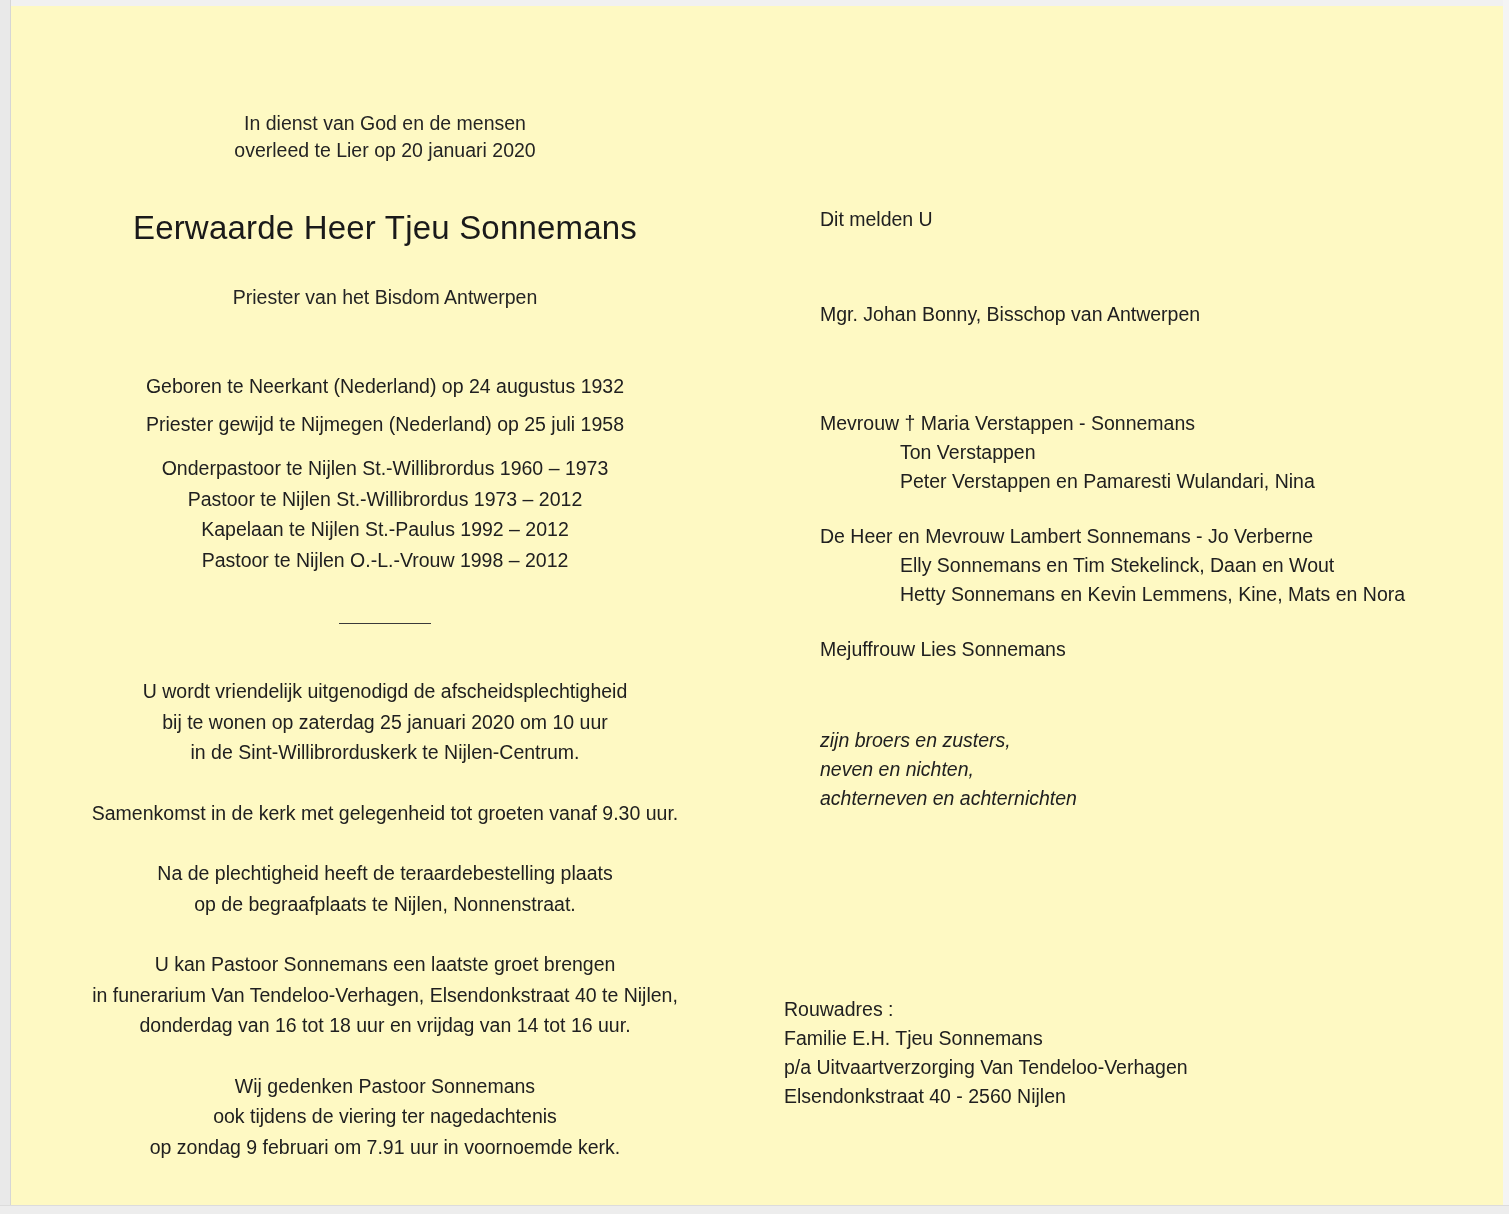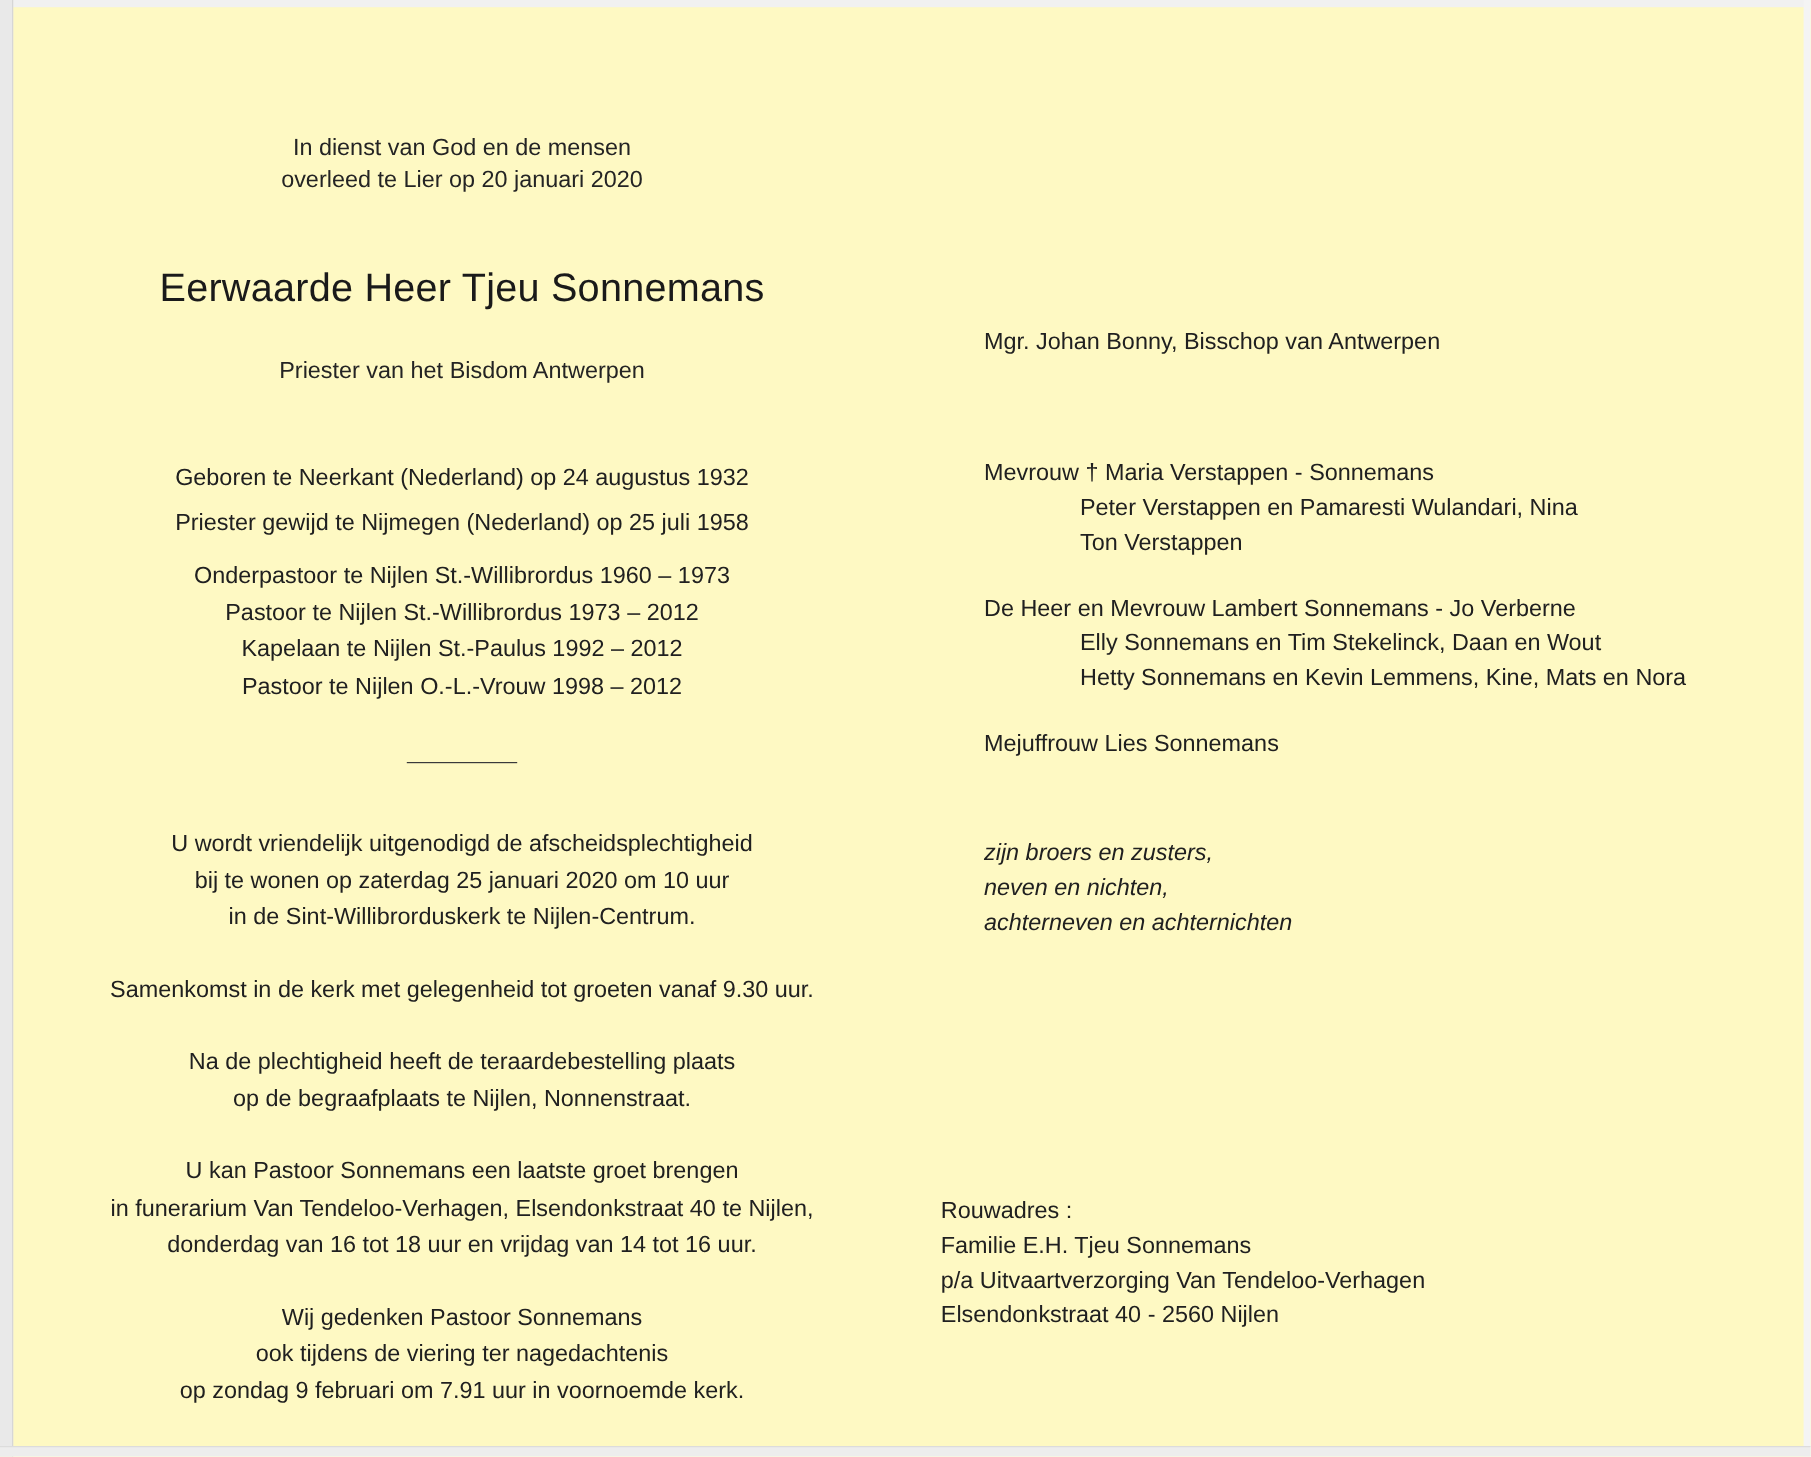--- a/index.html
+++ b/index.html
@@ -63,21 +63,21 @@
 
   .lead {
     font-size: 19.5px;
     line-height: 27px;
     color: #242424;
   }
   .name {
     font-size: 33px;
     line-height: 44px;
     color: #1a1a1a;
-    margin-top: 54px;
+    margin-top: 42px;
     font-weight: 400;
     letter-spacing: 0.2px;
   }
   .subtitle {
     font-size: 19.5px;
     line-height: 27px;
     margin-top: 34px;
     color: #242424;
   }
   .bio {
@@ -197,32 +197,33 @@
     <div class="para">
       <div>Wij gedenken Pastoor Sonnemans</div>
       <div>ook tijdens de viering ter nagedachtenis</div>
       <div>op zondag 9 februari om 7.91 uur in voornoemde kerk.</div>
     </div>
 
   </div>
 
   <div class="col-right">
 
+    <div class="r-line">Dit melden U</div>
 
     <div class="space-lg"></div>
 
     <div class="r-line">Mgr. Johan Bonny, Bisschop van Antwerpen</div>
 
     <div class="space-lg"></div>
     <div class="space-xs"></div>
 
     <div class="r-block">
       <div class="r-line">Mevrouw † Maria Verstappen - Sonnemans</div>
+      <div class="r-line indent-1">Ton Verstappen</div>
       <div class="r-line indent-1">Peter Verstappen en Pamaresti Wulandari, Nina</div>
-      <div class="r-line indent-1">Ton Verstappen</div>
     </div>
 
     <div class="space-sm"></div>
 
     <div class="r-block">
       <div class="r-line">De Heer en Mevrouw Lambert Sonnemans - Jo Verberne</div>
       <div class="r-line indent-1">Elly Sonnemans en Tim Stekelinck, Daan en Wout</div>
       <div class="r-line indent-1">Hetty Sonnemans en Kevin Lemmens, Kine, Mats en Nora</div>
     </div>
 

